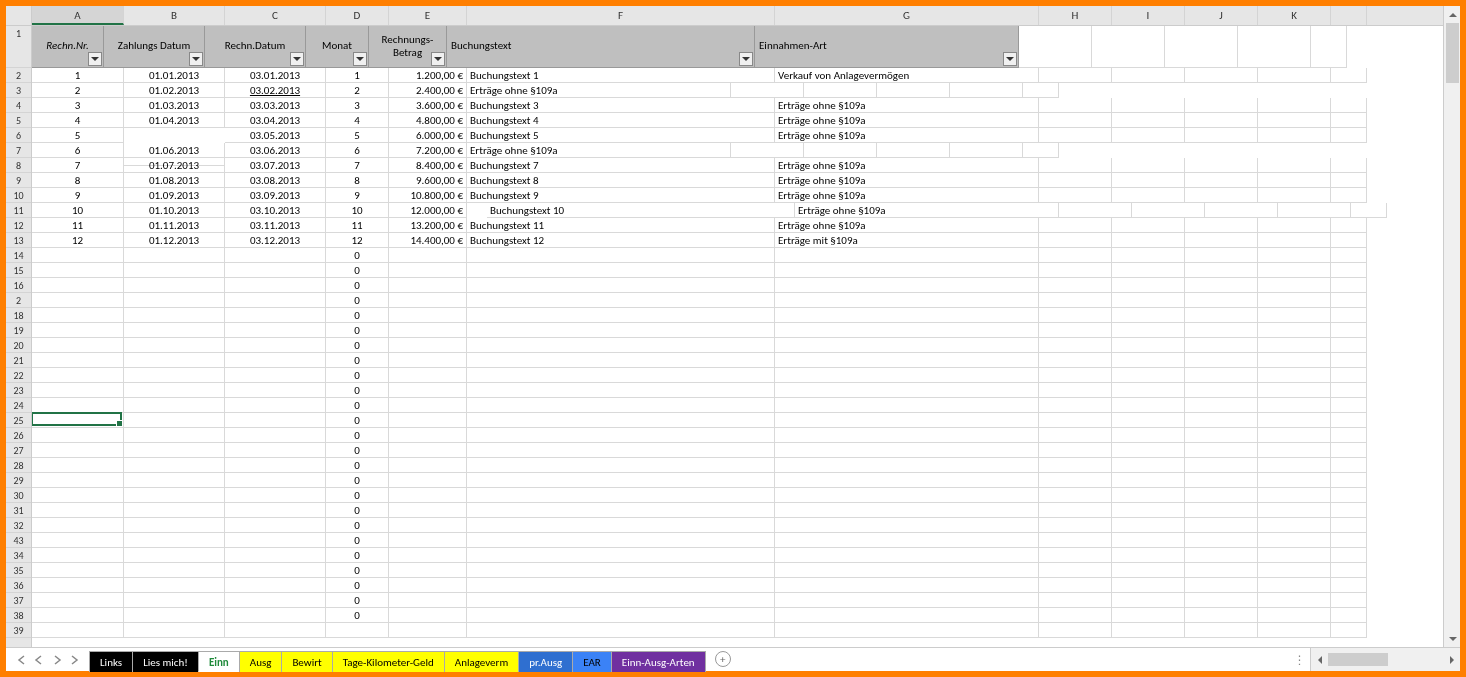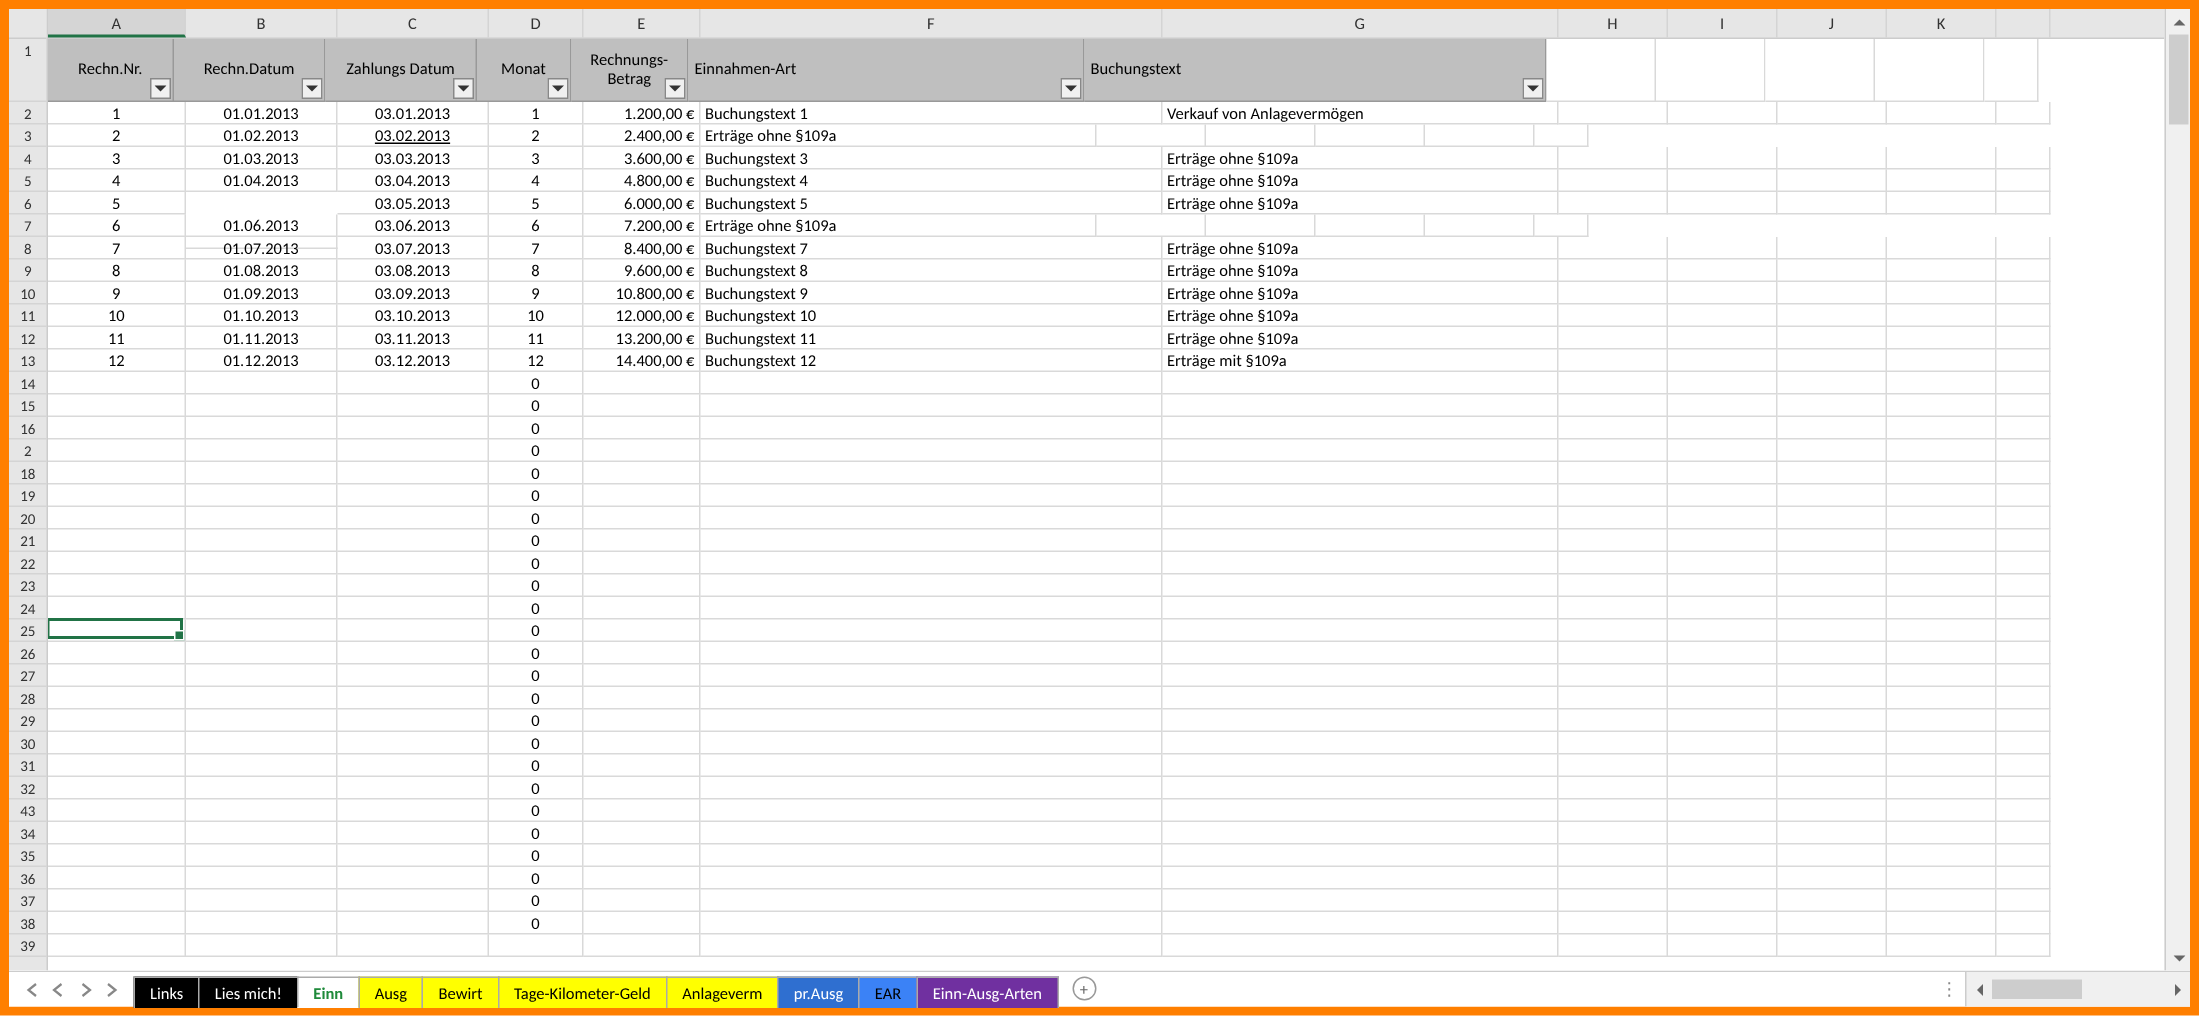--- a/index.html
+++ b/index.html
@@ -105,38 +105,38 @@
           <div class="ch" style="width: 308px;">F</div>
           <div class="ch" style="width: 264px;">G</div>
           <div class="ch" style="width: 73px;">H</div>
           <div class="ch" style="width: 73px;">I</div>
           <div class="ch" style="width: 73px;">J</div>
           <div class="ch" style="width: 73px;">K</div>
           <div class="ch" style="width: 36px;"></div>
         </div>
       <div class="body" id="gridbody">
           <div class="row top">
-            <div class="cell hc" style="width: 84px;">
+            <div class="cell hc" style="width: 72px; font-style: italic;">
               <span style="white-space: pre-line;">Rechn.Nr.</span>
               <div class="dd">
                 <svg viewBox="0 0 8 8">
                   <path d="M0 2 L4 6 L8 2 Z" fill="#333"></path>
                 </svg>
               </div>
             </div>
             <div class="cell hc" style="width: 101px;">
-              <span style="white-space: pre-line;">Rechn.Datum</span>
+              <span style="white-space: pre-line;">Zahlungs Datum</span>
               <div class="dd">
                 <svg viewBox="0 0 8 8">
                   <path d="M0 2 L4 6 L8 2 Z" fill="#333"></path>
                 </svg>
               </div>
             </div>
             <div class="cell hc" style="width: 101px;">
-              <span style="white-space: pre-line;">Zahlungs Datum</span>
+              <span style="white-space: pre-line;">Rechn.Datum</span>
               <div class="dd">
                 <svg viewBox="0 0 8 8">
                   <path d="M0 2 L4 6 L8 2 Z" fill="#333"></path>
                 </svg>
               </div>
             </div>
             <div class="cell hc" style="width: 63px;">
               <span style="white-space: pre-line;">Monat</span>
               <div class="dd">
                 <svg viewBox="0 0 8 8">
@@ -146,30 +146,30 @@
             </div>
             <div class="cell hc" style="width: 78px;">
               <span style="white-space: pre-line;">Rechnungs-
 Betrag</span>
               <div class="dd">
                 <svg viewBox="0 0 8 8">
                   <path d="M0 2 L4 6 L8 2 Z" fill="#333"></path>
                 </svg>
               </div>
             </div>
-            <div class="cell hl" style="width: 264px;">
-              <span style="white-space: pre-line;">Einnahmen-Art</span>
+            <div class="cell hl" style="width: 308px;">
+              <span style="white-space: pre-line;">Buchungstext</span>
               <div class="dd">
                 <svg viewBox="0 0 8 8">
                   <path d="M0 2 L4 6 L8 2 Z" fill="#333"></path>
                 </svg>
               </div>
             </div>
-            <div class="cell hl" style="width: 308px;">
-              <span style="white-space: pre-line;">Buchungstext</span>
+            <div class="cell hl" style="width: 264px;">
+              <span style="white-space: pre-line;">Einnahmen-Art</span>
               <div class="dd">
                 <svg viewBox="0 0 8 8">
                   <path d="M0 2 L4 6 L8 2 Z" fill="#333"></path>
                 </svg>
               </div>
             </div>
             <div class="cell blank" style="width: 73px;"></div>
             <div class="cell blank" style="width: 73px;"></div>
             <div class="cell blank" style="width: 73px;"></div>
             <div class="cell blank" style="width: 73px;"></div>
@@ -298,21 +298,21 @@
             <div class="cell " style="width: 73px;"></div>
             <div class="cell " style="width: 73px;"></div>
             <div class="cell " style="width: 36px;"></div>
           </div>
           <div class="row">
             <div class="cell c" style="width: 92px;">10</div>
             <div class="cell c" style="width: 101px;">01.10.2013</div>
             <div class="cell c" style="width: 101px;">03.10.2013</div>
             <div class="cell c" style="width: 63px;">10</div>
             <div class="cell r" style="width: 78px;">12.000,00 €</div>
-            <div class="cell " style="width: 308px;">Buchungstext 10</div>
+            <div class="cell " style="width: 308px; margin-left: 20px;">Buchungstext 10</div>
             <div class="cell " style="width: 264px;">Erträge ohne §109a</div>
             <div class="cell " style="width: 73px;"></div>
             <div class="cell " style="width: 73px;"></div>
             <div class="cell " style="width: 73px;"></div>
             <div class="cell " style="width: 73px;"></div>
             <div class="cell " style="width: 36px;"></div>
           </div>
           <div class="row">
             <div class="cell c" style="width: 92px;">11</div>
             <div class="cell c" style="width: 101px;">01.11.2013</div>

